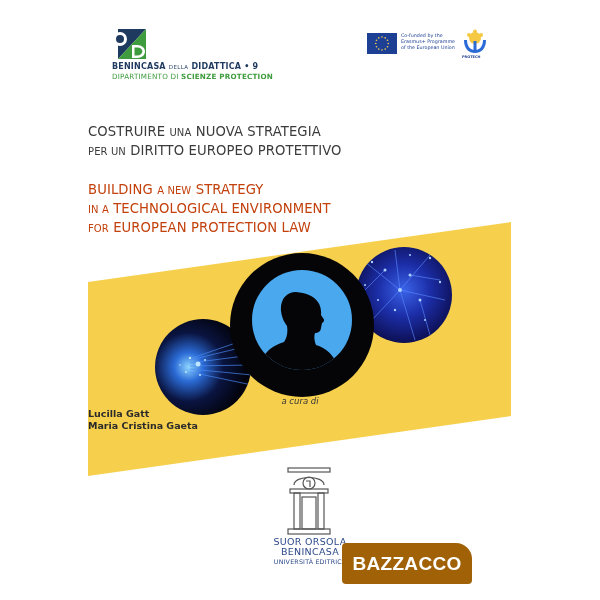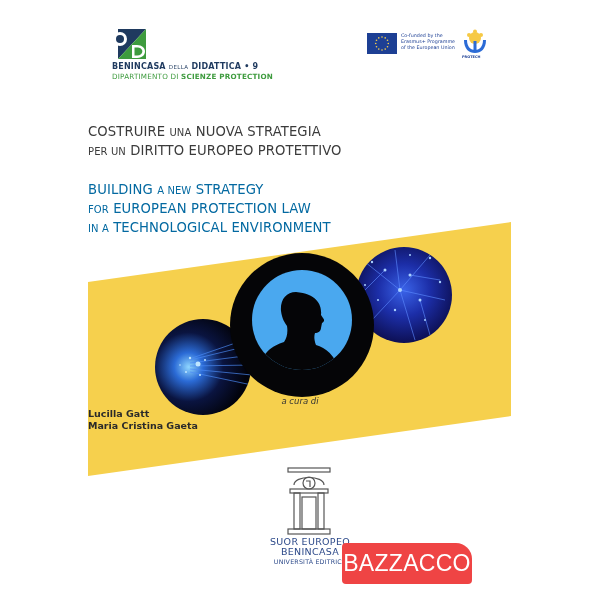--- a/index.html
+++ b/index.html
@@ -16,39 +16,39 @@
 
   
   .eu-flag { left:367px; top:33px; width:30px; height:21px; background:#1d3f94; }
   .eu-text { left:401px; top:33px; font-size:4.8px; line-height:6.2px; color:#1d3f94; white-space:pre-line; }
   .protech { left:460px; top:28px; width:30px; height:30px; }
   .protech-label { left:462px; top:55px; font-size:3.5px; color:#1d3f94; font-weight:bold; }
 
   
   .title-block { left:88px; width:424px; color:#3b3b3b; }
   .it-title { top:123px; font-size:13.2px; line-height:18px; letter-spacing:0.1px; }
-  .en-title { top:181px; font-size:13.2px; line-height:18px; color:#0369a1; letter-spacing:0.1px; }
+  .en-title { top:181px; font-size:13.2px; line-height:18px; color:#c2410c; letter-spacing:0.1px; }
   .sc { font-size:10px; }
 
   
   .band { left:0; top:0; width:600px; height:600px; }
 
   
   .curated { left:88px; width:424px; top:396px; text-align:center; font-size:8.5px; font-style:italic; color:#333; }
   .editor { left:88px; width:424px; text-align:left; font-size:9.5px; font-weight:bold; color:#2a2a2a; }
   .editor1 { top:408px; }
   .editor2 { top:420px; }
 
   
   .suor-emblem { left:278px; top:463px; width:62px; height:75px; }
   .suor-name { left:260px; width:100px; text-align:center; top:537px; font-size:9.5px; color:#2d4a8a; line-height:10px; letter-spacing:0.3px; }
   .suor-sub { left:250px; width:120px; text-align:center; top:558px; font-size:6.3px; color:#2d4a8a; letter-spacing:0.2px; }
 
   
-  .bazzacco { left:342px; top:543px; width:130px; height:41px; background:#ef4444; border-radius:4px 16px 4px 4px; color:#ffffff; font-weight:normal; font-size:23px; text-align:center; line-height:41px; letter-spacing:0.3px; font-family:"Liberation Sans", sans-serif; }
+  .bazzacco { left:342px; top:543px; width:130px; height:41px; background:#a16207; border-radius:4px 16px 4px 4px; color:#ffffff; font-weight:bold; font-size:19px; text-align:center; line-height:41px; letter-spacing:0.3px; font-family:"Liberation Sans", sans-serif; }
 </style>
 </head>
 <body>
 
 <div class="page"></div>
 
 <svg class="abs band" viewBox="0 0 600 600" width="600" height="600">
   <defs>
     <radialGradient id="fiberGrad" cx="35%" cy="50%" r="60%">
       <stop offset="0%" stop-color="#8fd6ff"></stop>
@@ -184,38 +184,38 @@
 </svg>
 <div class="abs protech-label">PROTECH</div>
 
 <div class="abs title-block it-title">
   <div>COSTRUIRE <span class="sc">UNA</span> NUOVA STRATEGIA</div>
   <div><span class="sc">PER UN</span> DIRITTO EUROPEO PROTETTIVO</div>
 </div>
 
 <div class="abs title-block en-title">
   <div>BUILDING <span class="sc">A NEW</span> STRATEGY</div>
+  <div><span class="sc">IN A</span> TECHNOLOGICAL ENVIRONMENT</div>
   <div><span class="sc">FOR</span> EUROPEAN PROTECTION LAW</div>
-  <div><span class="sc">IN A</span> TECHNOLOGICAL ENVIRONMENT</div>
 </div>
 
 <div class="abs curated">a cura di</div>
 <div class="abs editor editor1">Lucilla Gatt</div>
 <div class="abs editor editor2">Maria Cristina Gaeta</div>
 
 <svg class="abs suor-emblem" viewBox="0 0 62 75" fill="none" stroke="#555" stroke-width="1.2">
   <rect x="10" y="5" width="42" height="4"></rect>
   <path d="M16 22 C16 12 46 12 46 22"></path>
   <circle cx="31" cy="20" r="6"></circle>
   <path d="M28 18 L32 18 L32 24"></path>
   <rect x="12" y="26" width="38" height="4"></rect>
   <rect x="16" y="30" width="6" height="36"></rect>
   <rect x="40" y="30" width="6" height="36"></rect>
   <rect x="24" y="34" width="14" height="32"></rect>
   <rect x="10" y="66" width="42" height="5"></rect>
 </svg>
 <div class="abs suor-name">
-  <div>SUOR EUROPEO</div>
+  <div>SUOR ORSOLA</div>
   <div>BENINCASA</div>
 </div>
 <div class="abs suor-sub">UNIVERSITÀ EDITRICE</div>
 
 <div class="abs bazzacco">BAZZACCO</div>
 
 </body></html>

